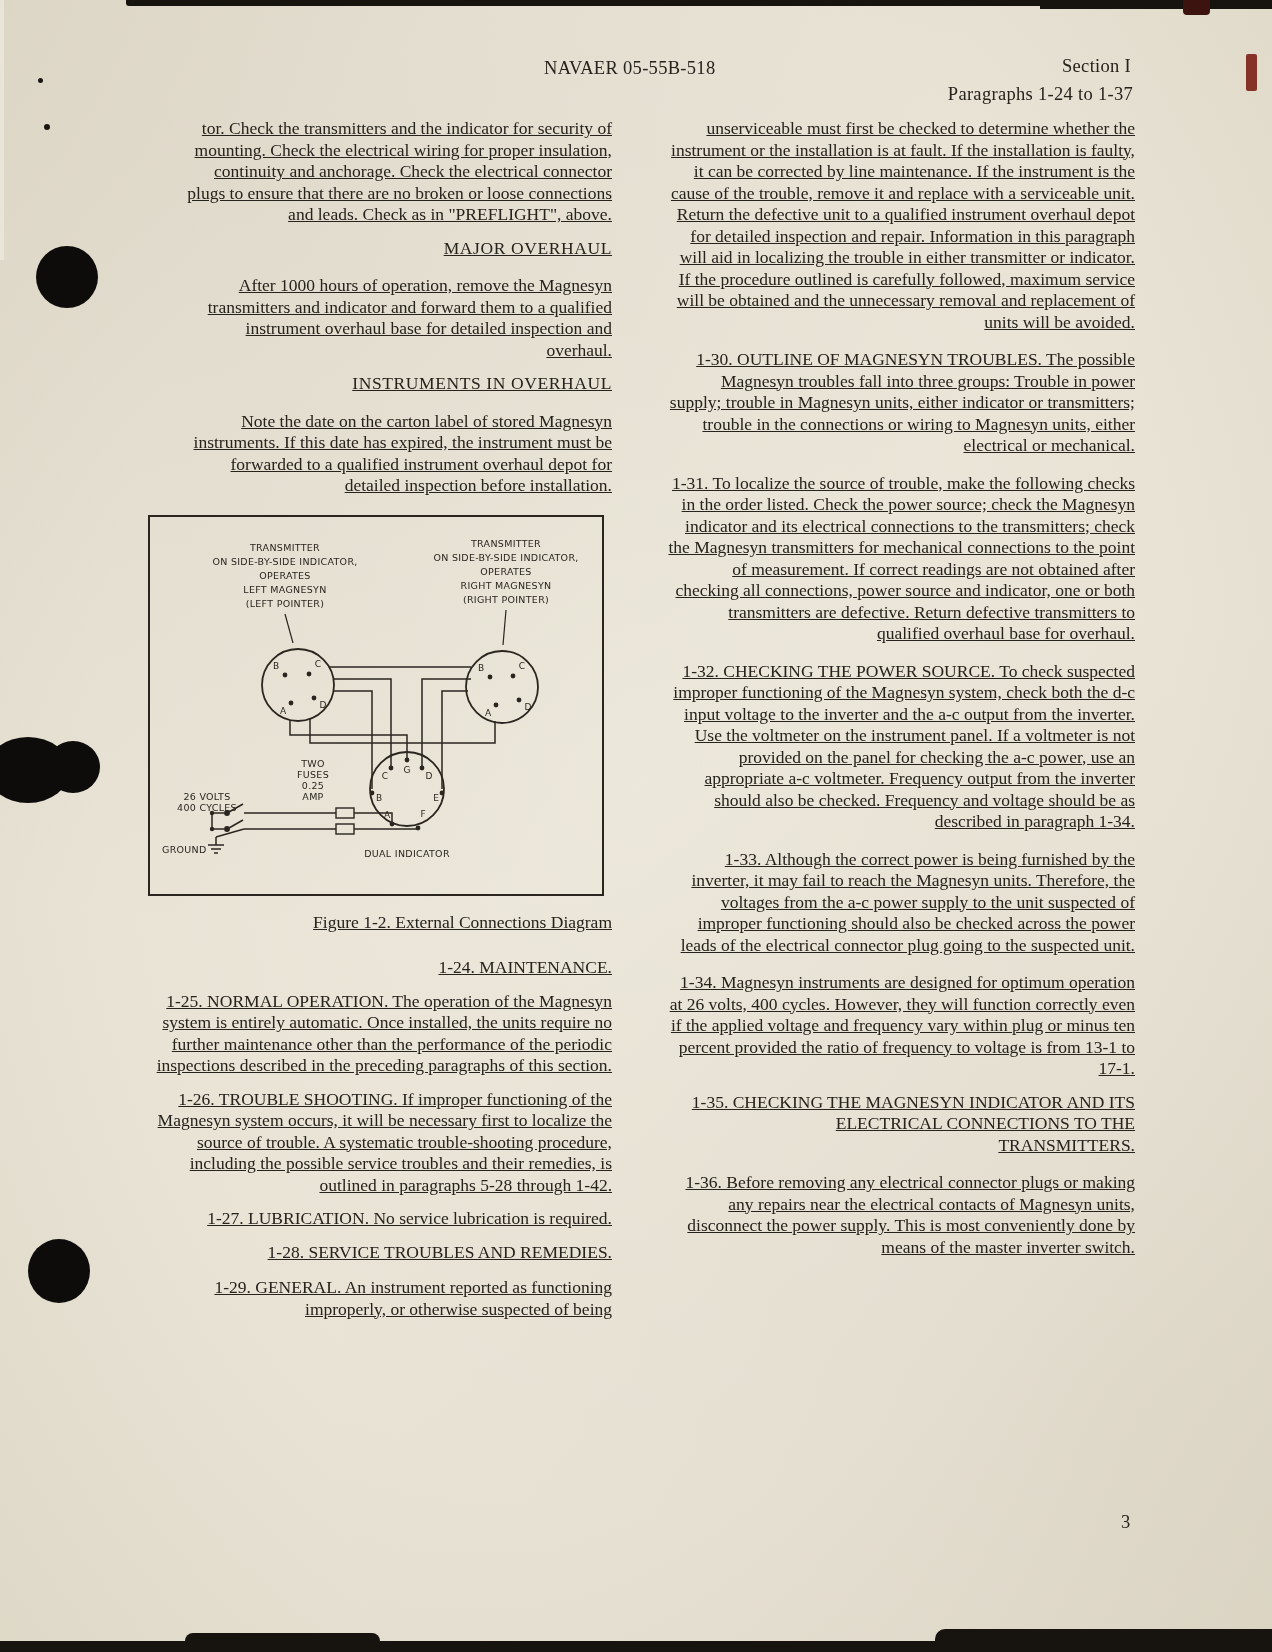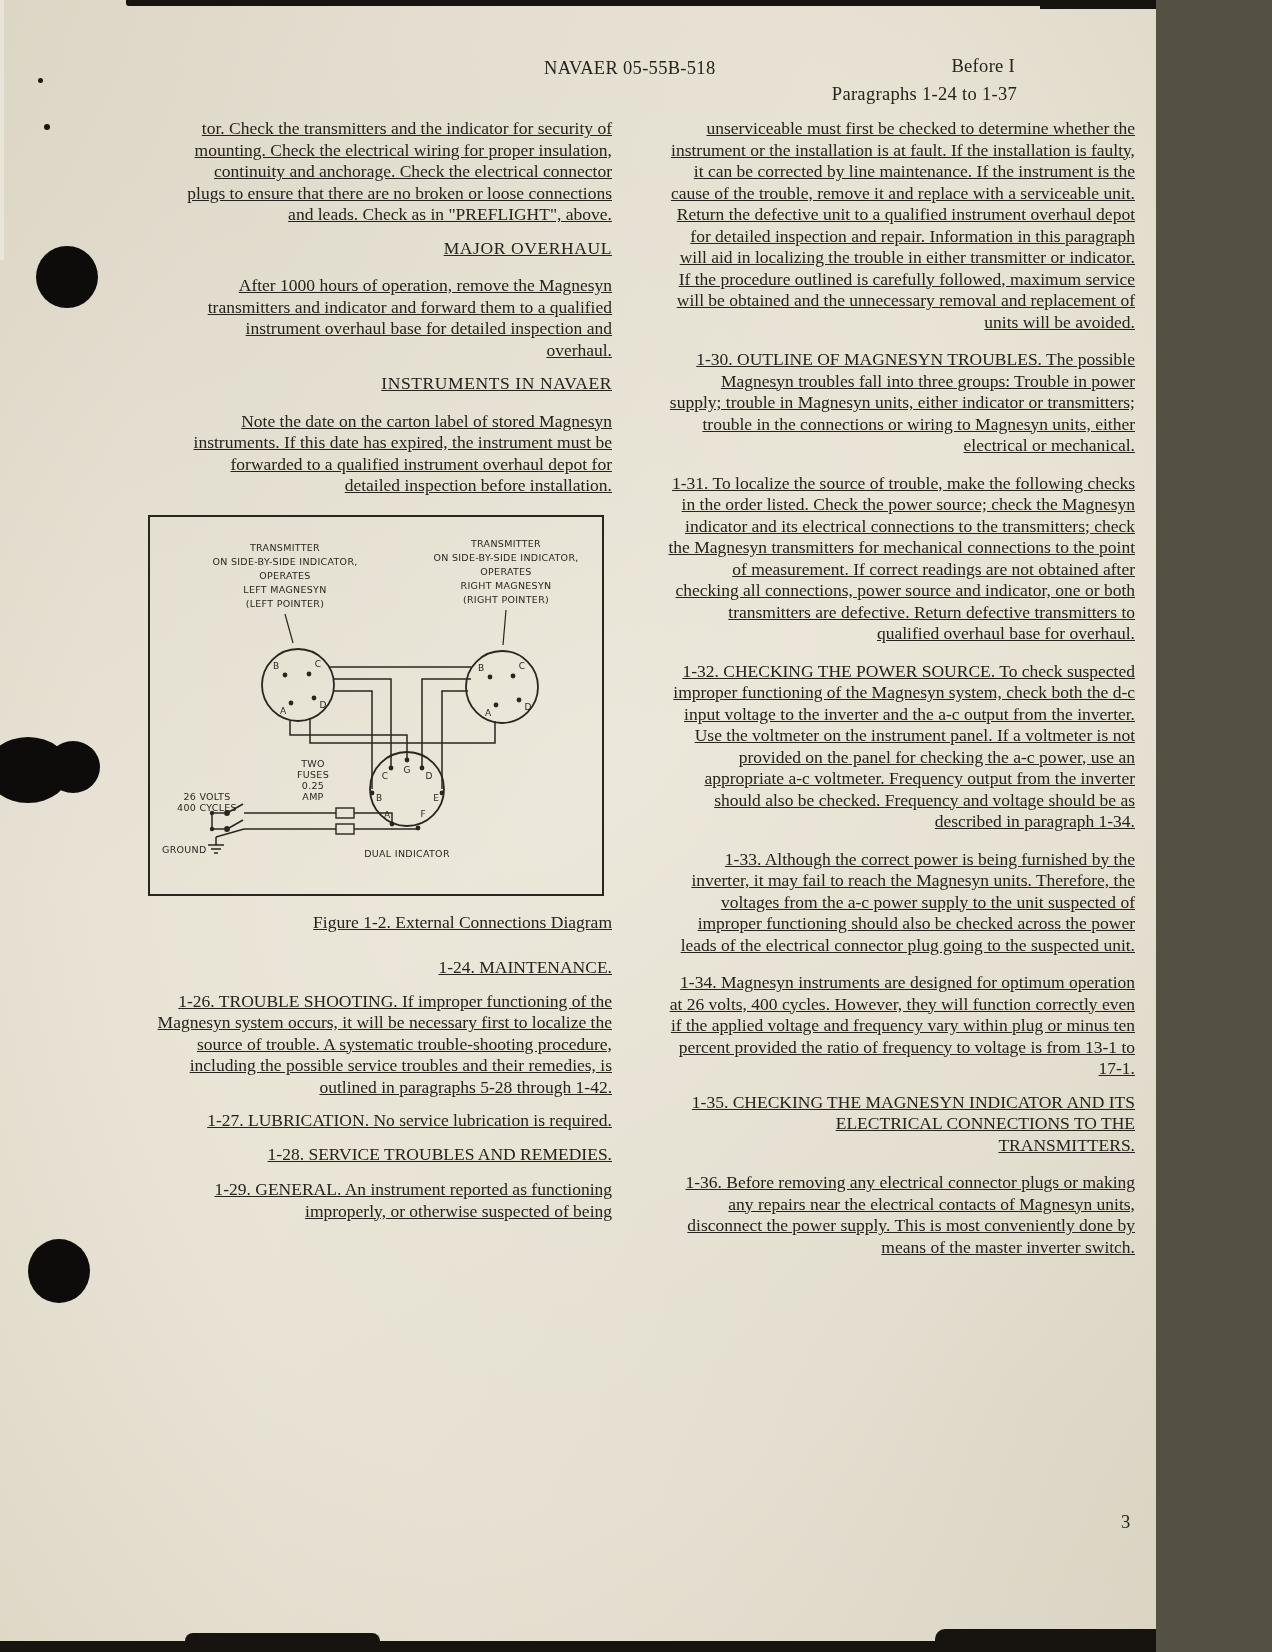--- a/index.html
+++ b/index.html
@@ -1,18 +1,18 @@
 <!DOCTYPE html>
 <html><head>
 <meta charset="utf-8">
 <style>
   html,body{margin:0;padding:0;background:#555044;}
   .page{
     position:relative;
-    width:1156px;height:1652px;
+    width:1272px;height:1652px;
     overflow:hidden;
     background:
       radial-gradient(circle at 20% 12%, rgba(125,113,88,0.07), transparent 42%),
       radial-gradient(circle at 88% 85%, rgba(125,113,88,0.06), transparent 45%),
       radial-gradient(ellipse at 50% 45%, #ece8db 0%, #e8e3d5 60%, #ded8c7 100%);
     font-family:"Liberation Serif", serif;
     color:#26221c;
   }
   
   .artifact{position:absolute;background:#17130e;}
@@ -73,28 +73,28 @@
   <div class="artifact bottom-blob2"></div>
   <div class="hole hole1"></div>
   <div class="hole hole2a"></div>
   <div class="hole hole2b"></div>
   <div class="hole hole3"></div>
   <div class="speck speck1"></div>
   <div class="speck speck2"></div>
   <div class="edge-left"></div>
 
   <div class="hdr hdr-doc">NAVAER 05-55B-518</div>
-  <div class="hdr hdr-section">Before I</div>
+  <div class="hdr hdr-section">Section I</div>
   <div class="hdr hdr-range">Paragraphs 1-24 to 1-37</div>
 
   <div class="col col-left">
     <p class="indented">tor. Check the transmitters and the indicator for security of mounting. Check the electrical wiring for proper insulation, continuity and anchorage. Check the electrical connector plugs to ensure that there are no broken or loose connections and leads. Check as in "PREFLIGHT", above.</p>
     <p class="center-head">MAJOR OVERHAUL</p>
     <p class="indented">After 1000 hours of operation, remove the Magnesyn transmitters and indicator and forward them to a qualified instrument overhaul base for detailed inspection and overhaul.</p>
-    <p class="center-head">INSTRUMENTS IN NAVAER</p>
+    <p class="center-head">INSTRUMENTS IN OVERHAUL</p>
     <p class="indented">Note the date on the carton label of stored Magnesyn instruments. If this date has expired, the instrument must be forwarded to a qualified instrument overhaul depot for detailed inspection before installation.</p>
 
     <div class="figure-box">
       <svg width="452" height="377" viewBox="0 0 452 377">
 
         <g>
           <text class="dlabel" x="135" y="34" text-anchor="middle">TRANSMITTER</text>
           <text class="dlabel" x="135" y="48" text-anchor="middle">ON SIDE-BY-SIDE INDICATOR,</text>
           <text class="dlabel" x="135" y="62" text-anchor="middle">OPERATES</text>
           <text class="dlabel" x="135" y="76" text-anchor="middle">LEFT MAGNESYN</text>
@@ -204,20 +204,21 @@
           <text class="dlabel" x="163" y="283" text-anchor="middle">AMP</text>
           <text class="dlabel" x="12" y="336" text-anchor="start">GROUND</text>
           <text class="dlabel" x="257" y="340" text-anchor="middle">DUAL INDICATOR</text>
         </g>
       </svg>
     </div>
 
     <p class="figure-caption">Figure 1-2.   External Connections Diagram</p>
 
     <p>1-24.  MAINTENANCE.</p>
+    <p>1-25.  NORMAL OPERATION.  The operation of the Magnesyn system is entirely automatic. Once installed, the units require no further maintenance other than the performance of the periodic inspections described in the preceding paragraphs of this section.</p>
     <p>1-26.  TROUBLE SHOOTING.  If improper functioning of the Magnesyn system occurs, it will be necessary first to localize the source of trouble. A systematic trouble-shooting procedure, including the possible service troubles and their remedies, is outlined in paragraphs 5-28 through 1-42.</p>
     <p>1-27.  LUBRICATION.  No service lubrication is required.</p>
     <p style="margin-bottom:14px">1-28.  SERVICE TROUBLES AND REMEDIES.</p>
     <p>1-29.  GENERAL.  An instrument reported as functioning improperly, or otherwise suspected of being</p>
   </div>
 
   <div class="col col-right">
     <p style="margin-bottom:16px">unserviceable must first be checked to determine whether the instrument or the installation is at fault. If the installation is faulty, it can be corrected by line maintenance. If the instrument is the cause of the trouble, remove it and replace with a serviceable unit. Return the defective unit to a qualified instrument overhaul depot for detailed inspection and repair. Information in this paragraph will aid in localizing the trouble in either transmitter or indicator. If the procedure outlined is carefully followed, maximum service will be obtained and the unnecessary removal and replacement of units will be avoided.</p>
     <p style="margin-bottom:16px">1-30.  OUTLINE OF MAGNESYN TROUBLES.  The possible Magnesyn troubles fall into three groups: Trouble in power supply; trouble in Magnesyn units, either indicator or transmitters; trouble in the connections or wiring to Magnesyn units, either electrical or mechanical.</p>
     <p style="margin-bottom:16px">1-31.  To localize the source of trouble, make the following checks in the order listed. Check the power source; check the Magnesyn indicator and its electrical connections to the transmitters; check the Magnesyn transmitters for mechanical connections to the point of measurement. If correct readings are not obtained after checking all connections, power source and indicator, one or both transmitters are defective. Return defective transmitters to qualified overhaul base for overhaul.</p>

